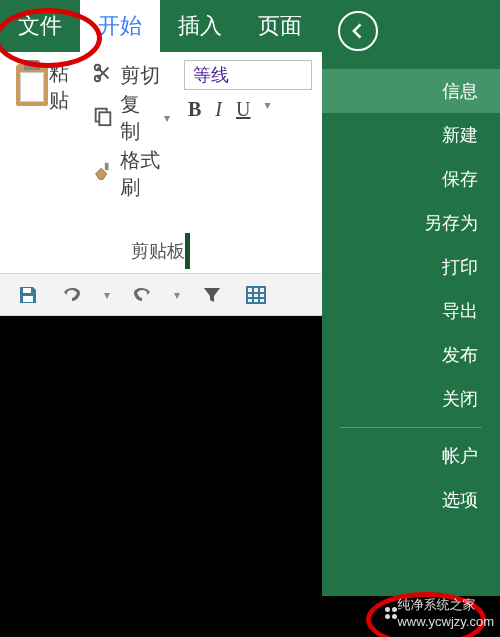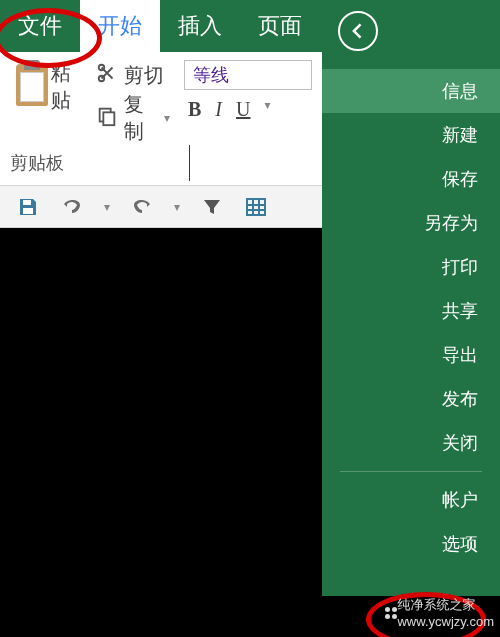--- a/index.html
+++ b/index.html
@@ -132,26 +132,27 @@
     .font-btn {
       font-size: 20px;
       color: #444;
       cursor: pointer;
       font-family: "Times New Roman", serif;
     }
     .font-btn.bold { font-weight: bold; }
     .font-btn.italic { font-style: italic; }
     .font-btn.underline { text-decoration: underline; }
     .group-label {
-      text-align: left;
+      text-align: right;
       font-size: 18px;
       color: #555;
       padding: 6px 0;
-      border-right: 1px solid #14532d;
+      border-right: 5px solid #14532d;
       width: 180px;
+      margin-top: 32px;
     }
     .qat {
       background: #f3f3f3;
       height: 42px;
       display: flex;
       align-items: center;
       gap: 20px;
       padding: 0 16px;
       border-bottom: 1px solid #d4d4d4;
     }
@@ -279,20 +280,29 @@
         <div class="clip-action">
           <span class="copy-icon">
             <svg viewBox="0 0 24 24">
                 <rect x="4" y="4" width="12" height="14" fill="none" stroke="#555" stroke-width="2"></rect>
                 <rect x="8" y="8" width="12" height="14" fill="#fff" stroke="#555" stroke-width="2"></rect>
               </svg>
           </span>
           <span>复制</span>
           <span style="font-size:12px;color:#888;">▾</span>
         </div>
+        <div class="clip-action">
+          <span class="brush-icon">
+            <svg viewBox="0 0 24 24">
+                <path d="M4 14l6-6 6 6-4 6H8z" fill="#c99b5e" stroke="#8a6a3a" stroke-width="1"></path>
+                <rect x="14" y="2" width="4" height="8" fill="#888"></rect>
+              </svg>
+          </span>
+          <span>格式刷</span>
+        </div>
       </div>
 
       <div class="font-col">
         <div class="font-select">
           <span>等线</span>
         </div>
         <div class="font-style-row">
           <span class="font-btn bold">B</span>
           <span class="font-btn italic">I</span>
           <span class="font-btn underline">U</span>
@@ -345,21 +355,20 @@
     <svg viewBox="0 0 24 24">
         <path d="M15 4l-8 8 8 8" fill="none" stroke="#fff" stroke-width="3"></path>
       </svg>
   </div>
   <div class="menu-list">
     <div class="menu-item selected">信息</div>
     <div class="menu-item">新建</div>
     <div class="menu-item">保存</div>
     <div class="menu-item">另存为</div>
     <div class="menu-item">打印</div>
-    <div class="menu-item">共享</div>
     <div class="menu-item">导出</div>
     <div class="menu-item">发布</div>
     <div class="menu-item">关闭</div>
     <div class="menu-divider"></div>
     <div class="menu-item">帐户</div>
     <div class="menu-item">选项</div>
   </div>
 </div>
 
 <div class="red-circle c1"></div>

